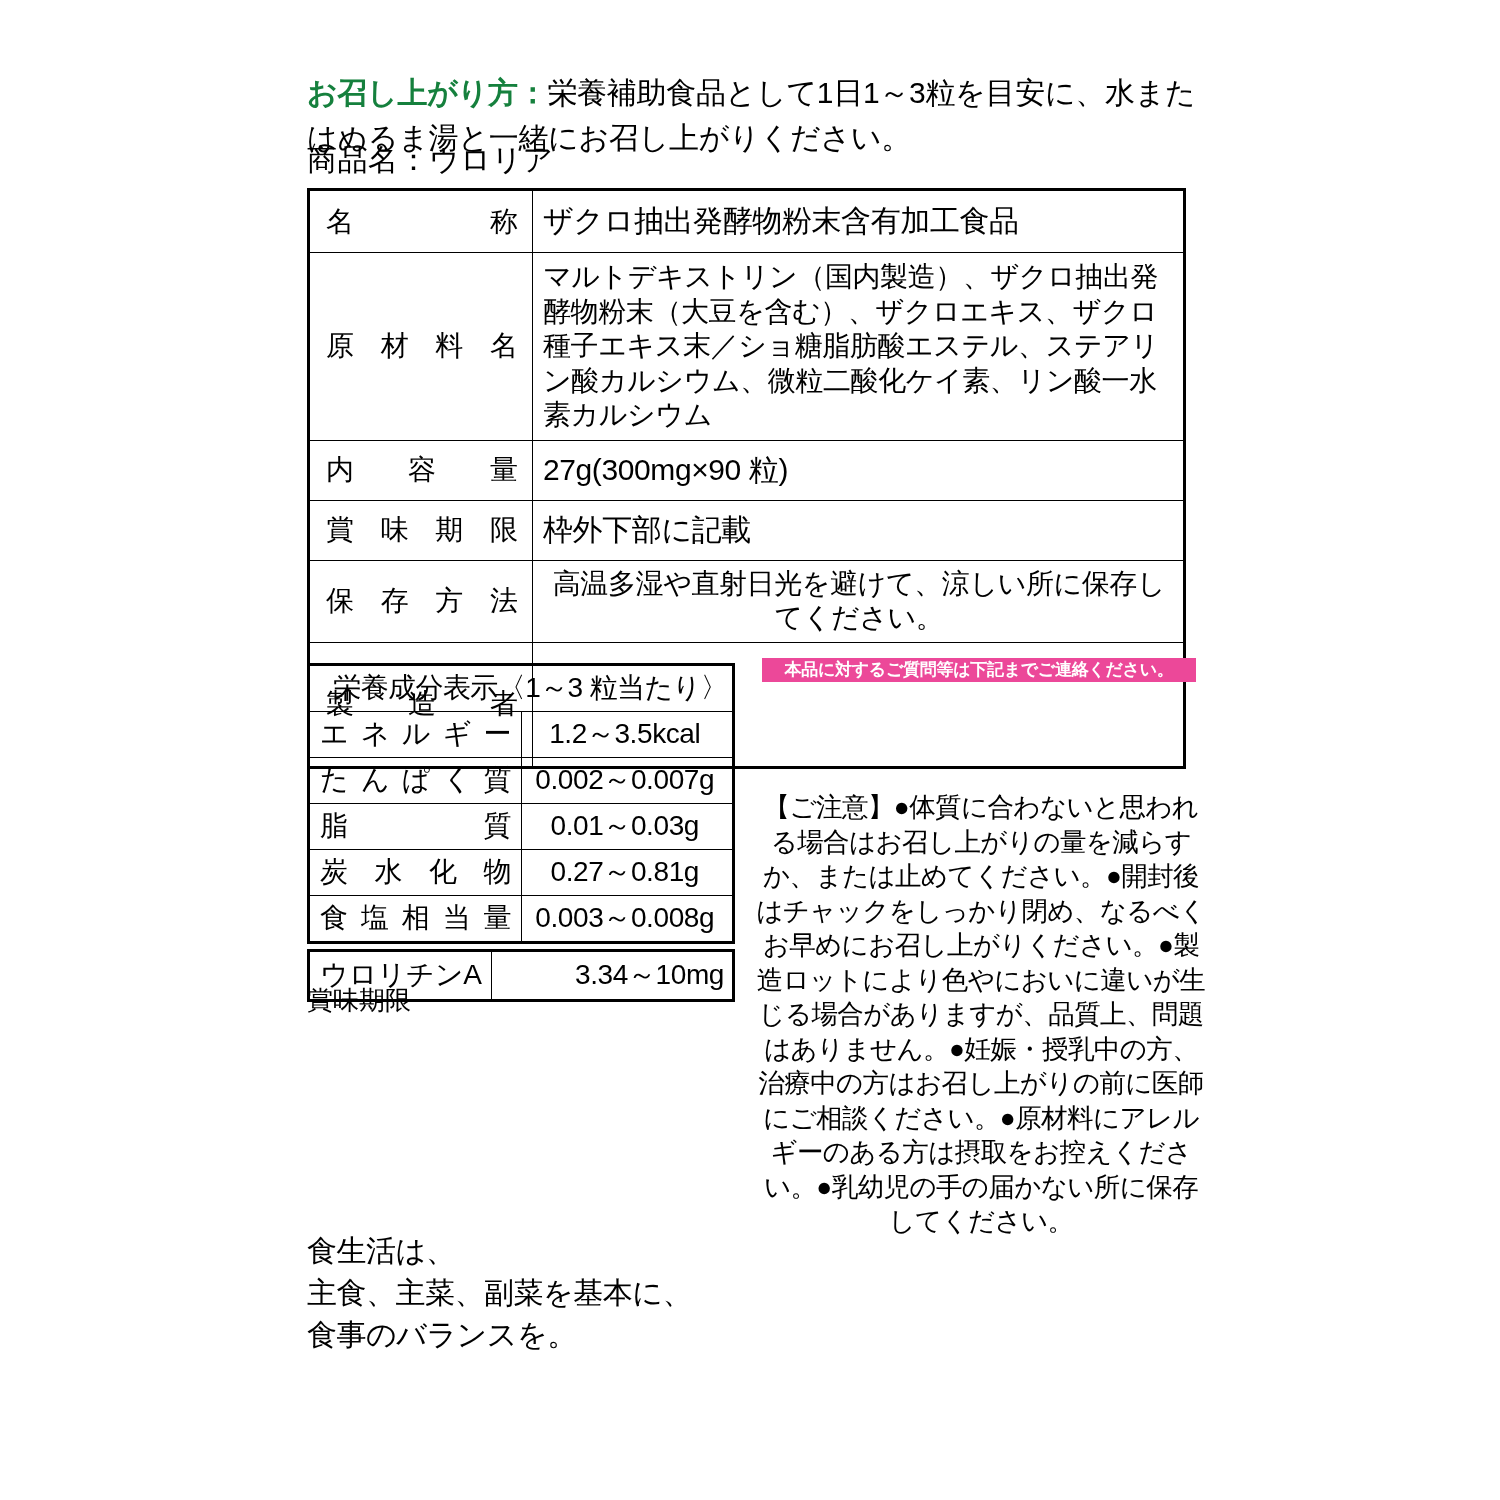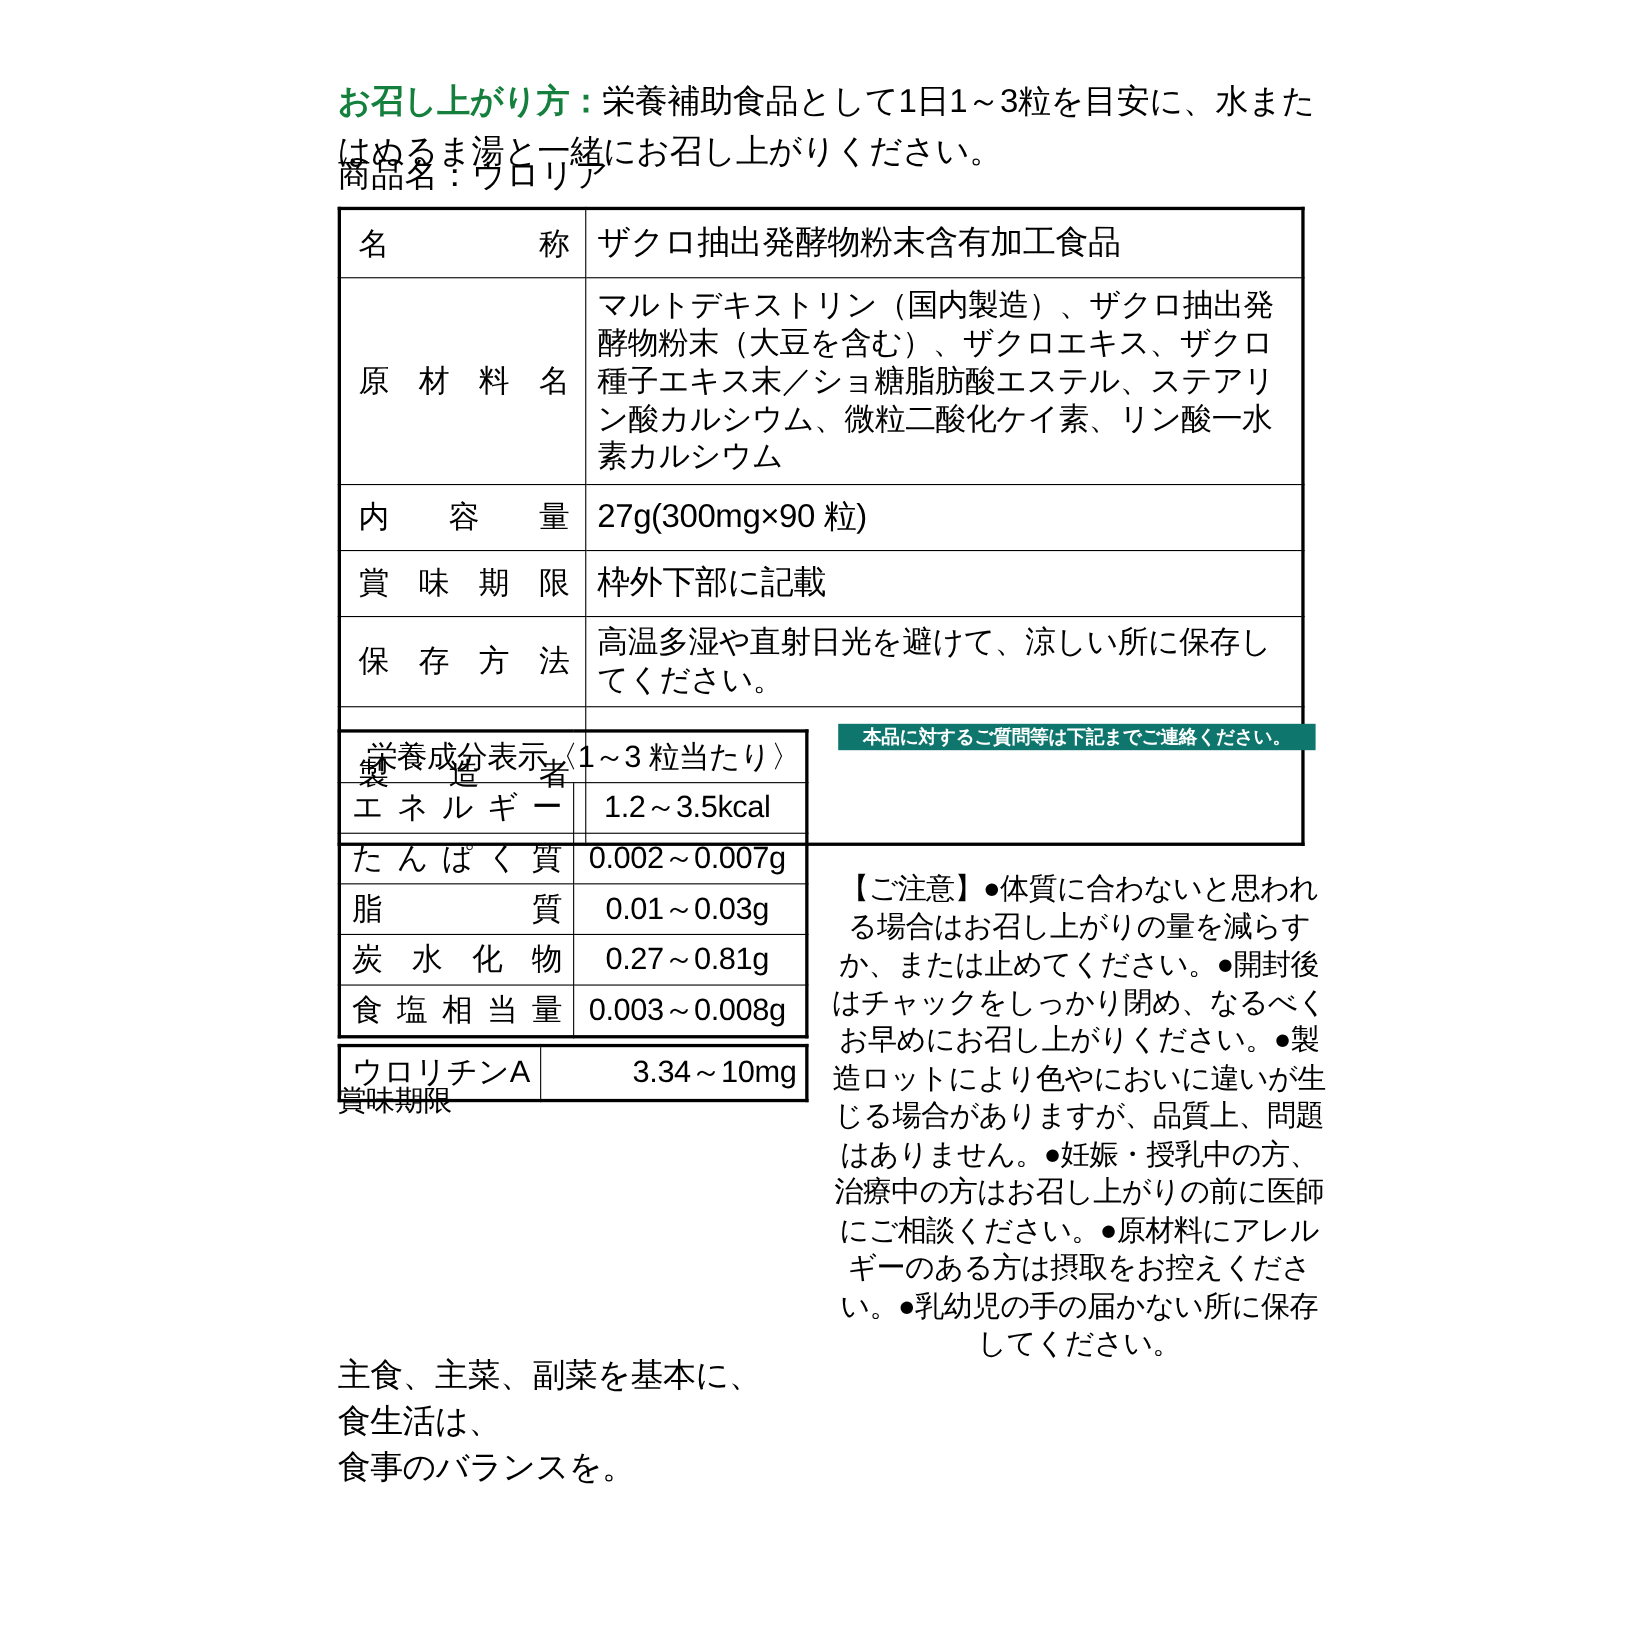--- a/index.html
+++ b/index.html
@@ -77,21 +77,21 @@
     font-weight: 500;
     letter-spacing: -0.4px;
   }
   #info-table td.val.big {
     font-size: 30px;
   }
   tr#row-name td { height: 48px; }
   tr#row-ingredients td.val { line-height: 34.5px; padding-top: 7px; padding-bottom: 7px;}
   tr#row-amount td { height: 46px; }
   tr#row-bestby td { height: 46px; }
-  tr#row-storage td { height: 46px; }
+  tr#row-storage td { height: 46px; text-align: center; }
   tr#row-manufacturer td { height: 110px; }
 
   
   #nutrition-table {
     position: absolute;
     left: 307px;
     top: 663px;
     width: 428px;
     border-collapse: collapse;
     table-layout: fixed;
@@ -165,21 +165,21 @@
     font-weight: 500;
   }
 
   
   #contact-banner {
     position: absolute;
     left: 762px;
     top: 658px;
     width: 434px;
     height: 24px;
-    background: #0f766e;
+    background: #ec4899;
     color: #ffffff;
     font-size: 17px;
     font-weight: bold;
     line-height: 24px;
     text-align: center;
     letter-spacing: -0.3px;
     white-space: nowrap;
     overflow: hidden;
   }
 
@@ -282,16 +282,16 @@
   </tbody>
 </table>
 
 <div id="bestby-note">賞味期限</div>
 
 <div id="contact-banner">本品に対するご質問等は下記までご連絡ください。</div>
 
 <div id="caution-block">【ご注意】●体質に合わないと思われる場合はお召し上がりの量を減らすか、または止めてください。●開封後はチャックをしっかり閉め、なるべくお早めにお召し上がりください。●製造ロットにより色やにおいに違いが生じる場合がありますが、品質上、問題はありません。●妊娠・授乳中の方、治療中の方はお召し上がりの前に医師にご相談ください。●原材料にアレルギーのある方は摂取をお控えください。●乳幼児の手の届かない所に保存してください。</div>
 
 <div id="balance-block">
+  <div>食生活は、</div>
   <div>主食、主菜、副菜を基本に、</div>
-  <div>食生活は、</div>
   <div>食事のバランスを。</div>
 </div>
 
 </body></html>

